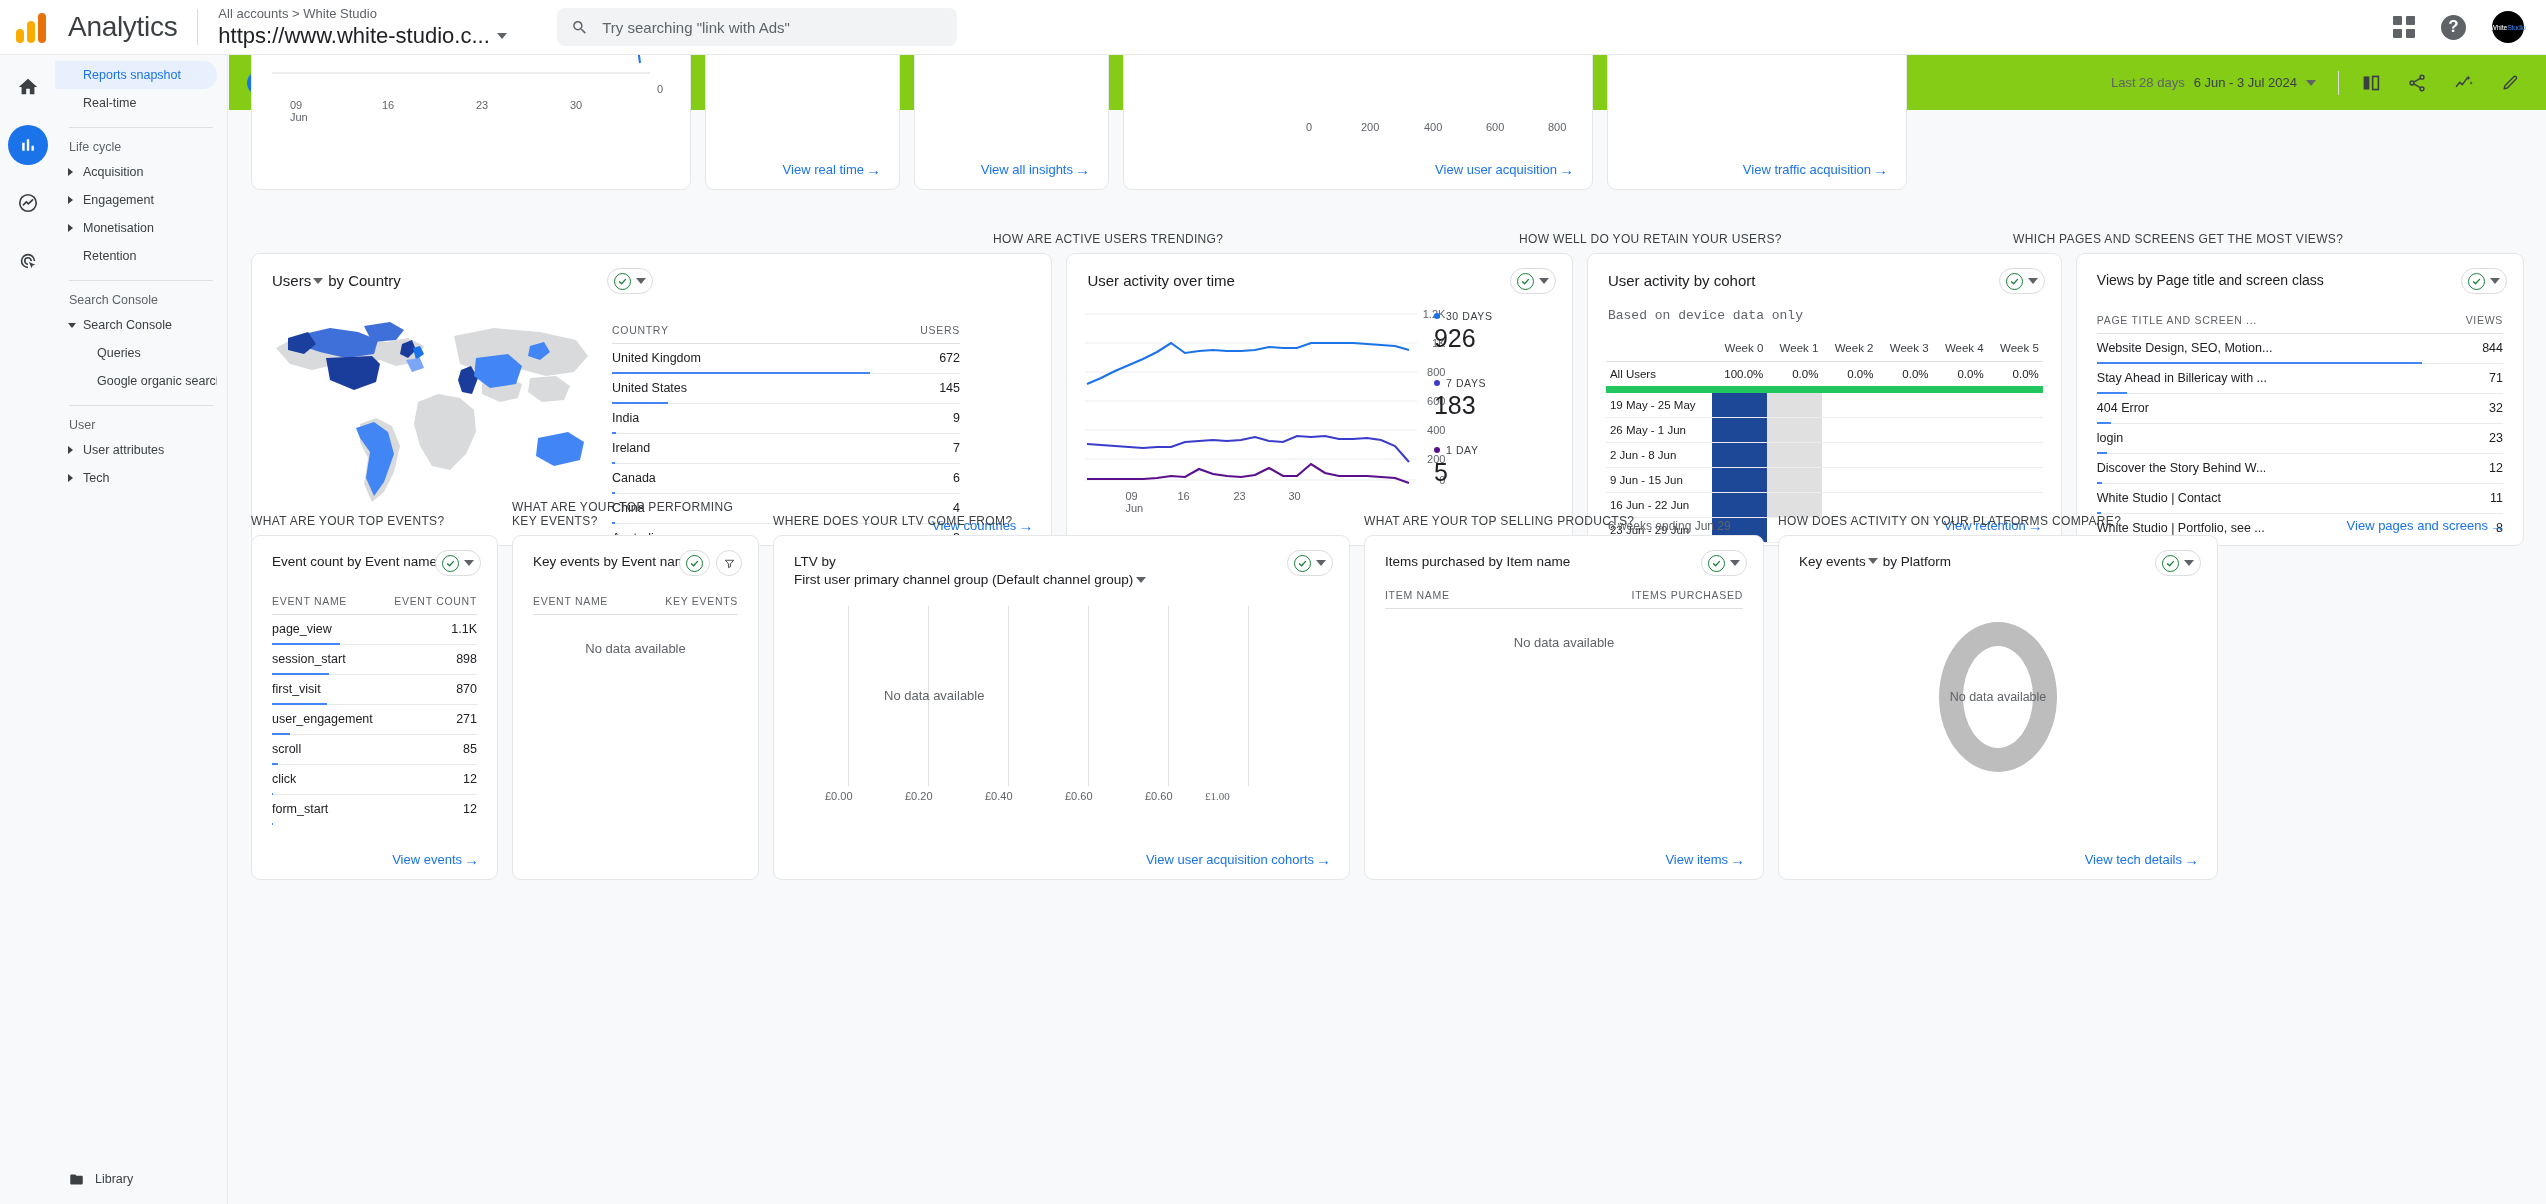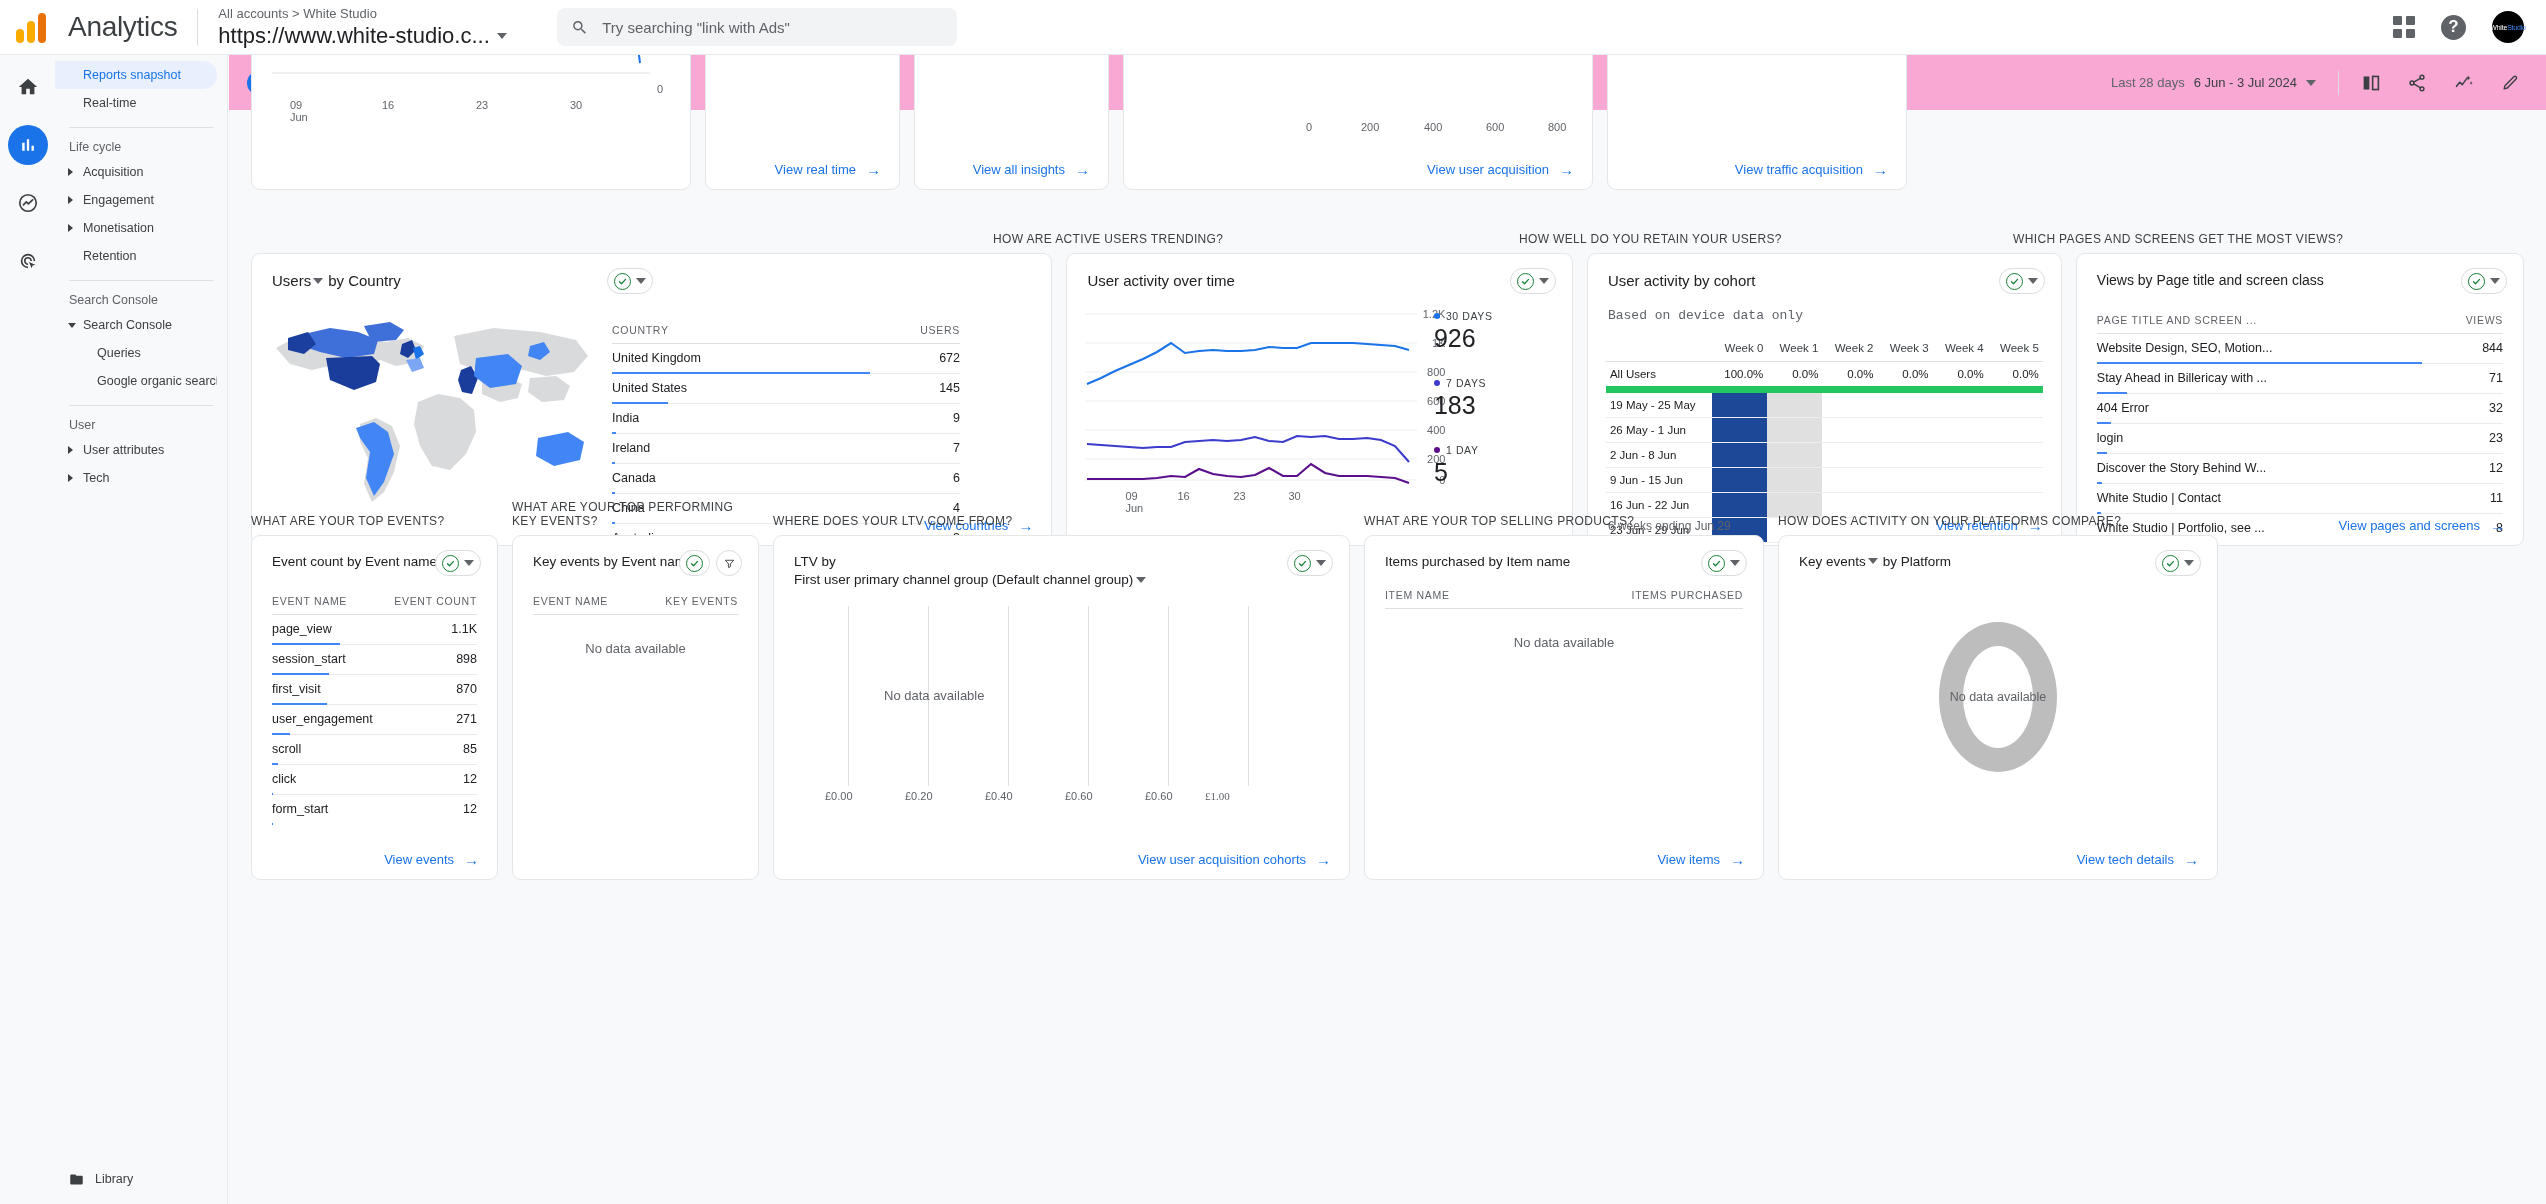--- a/index.html
+++ b/index.html
@@ -76,21 +76,21 @@
     border-top: 5px solid #3c4043; border-bottom: none; }
   .nav-sep { height:1px; background:#e0e0e0; margin: 10px 14px 8px 14px; }
   .nav-group { font-size: 12.5px; color: #5f6368; padding-left: 14px; height: 22px; display:flex; align-items:center; }
   .library {
     position: absolute; bottom: 10px; left: 0; width: 173px; height: 30px;
     display:flex; align-items:center; gap:11px; padding-left: 14px; font-size: 12.5px; color: #3c4043;
   }
 
   
   .content { position: absolute; top: 55px; left: 229px; width: 2317px; height: 1149px; overflow: hidden; }
-  .page-head { height: 55px; display: flex; align-items: center; padding-left: 18px; background: #f9a8d4; }
+  .page-head { height: 55px; display: flex; align-items: center; padding-left: 18px; background: #84cc16; }
   .chip-a { width: 24px; height: 24px; border-radius: 50%; background: #1a73e8; color:#fff;
     font-size: 13px; display:flex;align-items:center;justify-content:center; }
   .chip-plus { width: 23px; height: 23px; border-radius: 50%; border: 1px dashed #9aa0a6; color:#5f6368;
     font-size: 15px; display:flex;align-items:center;justify-content:center; margin-left: 11px; }
   .head-div { width:1px; height: 26px; background:#dadce0; margin: 0 16px; }
   .page-title { font-size: 22px; color: #202124; }
   .head-right { margin-left:auto; display:flex; align-items:center; gap:22px; padding-right: 26px; font-size:13px; color:#3c4043; }
   .daterange { display:flex; align-items:center; gap: 9px; }
   .dr-label { color:#5f6368; }
   .head-icons { display:flex; align-items:center; gap: 26px; }
@@ -110,21 +110,21 @@
     height: 26px; border: 1px solid #dadce0; border-radius: 13px; display:flex; align-items:center;
     padding: 0 6px 0 6px; gap: 5px; background:#fff;
   }
   .check-ring { width:17px;height:17px;border-radius:50%;border:1.6px solid #188038; display:flex;align-items:center;justify-content:center;}
   .check-ring svg { display:block; }
   .badge .caret { border-top-color:#5f6368; }
   .filter-btn { width:26px;height:26px;border:1px solid #dadce0;border-radius:50%;display:flex;align-items:center;justify-content:center;margin-left:6px;background:#fff;}
 
   .card-link {
     position: absolute; bottom: 12px; right: 18px; color: #1a73e8; font-size: 13px;
-    display: flex; align-items: center; gap: 10px;
+    display: flex; align-items: center; gap: 2px;
   }
   .arrow-r { font-size: 15px; line-height: 1; }
 
   
   .dt { width: 100%; padding: 0 20px; margin-top: 14px; }
   .dt-head { display:flex; justify-content: space-between; font-size: 10.5px; color: #5f6368;
     letter-spacing: 0.7px; padding-bottom: 7px; border-bottom: 1px solid #e0e0e0; }
   .dt-row { position: relative; padding-top: 7px; padding-bottom: 8px; border-bottom: 1px solid #e8eaed; }
   .dt-line { display:flex; justify-content: space-between; font-size: 12.5px; color:#202124; }
   .dt-bar { position:absolute; bottom:-1px; left:0; height: 2px; background:#4285f4; }

